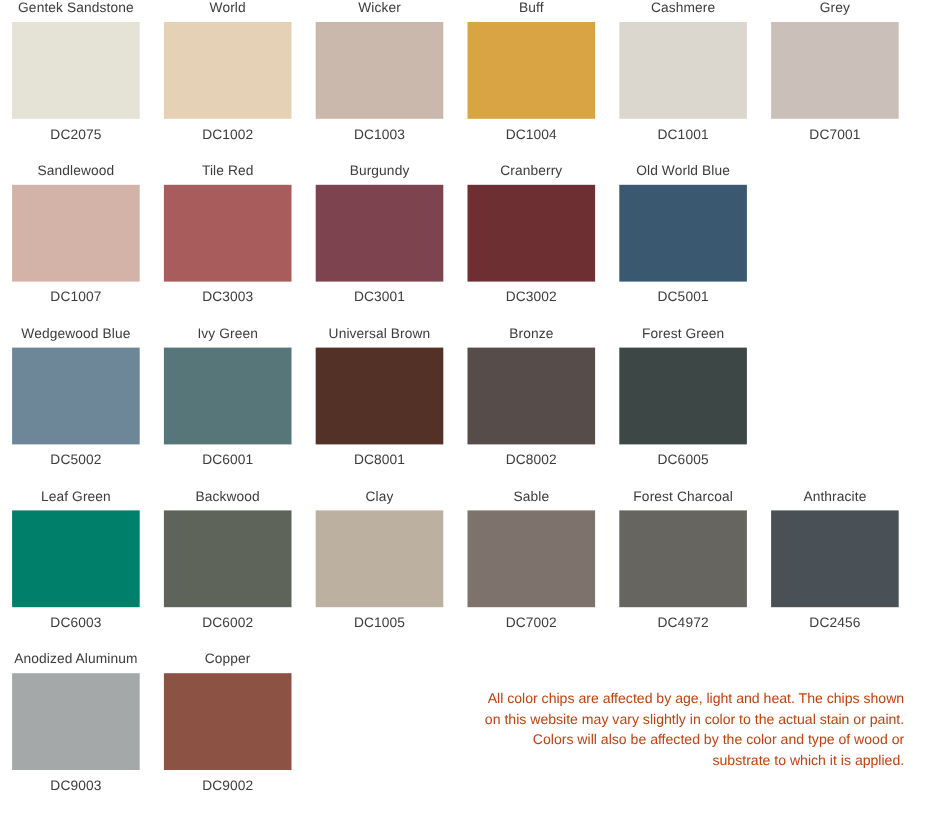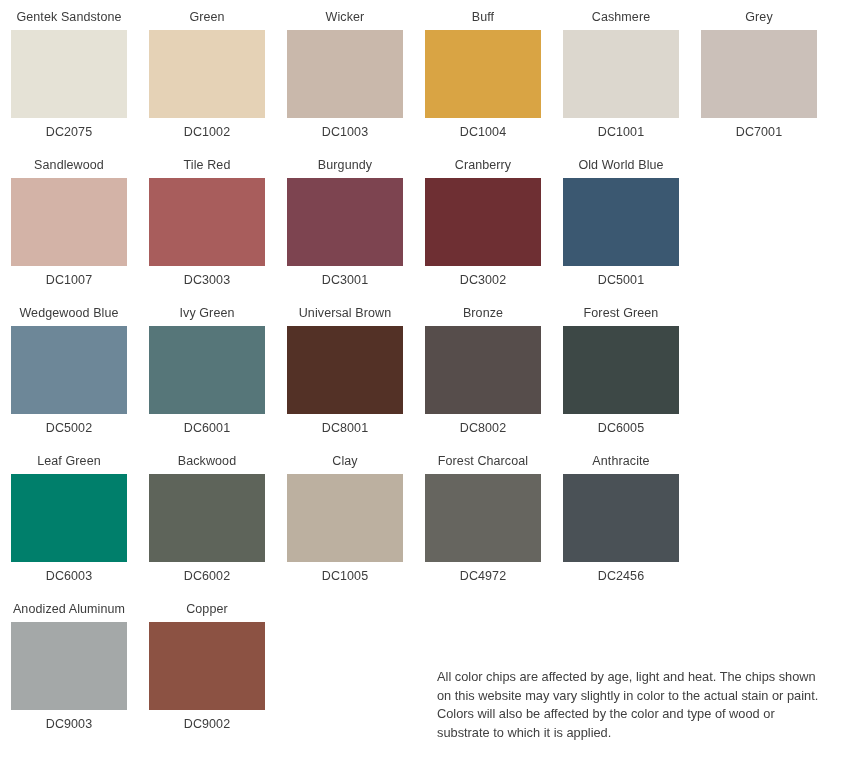--- a/index.html
+++ b/index.html
@@ -17,21 +17,20 @@
   .sheet {
     position: relative;
     width: 843px;
     height: 758px;
     padding: 0;
     box-sizing: border-box;
   }
   .grid {
     display: flex;
     flex-direction: column;
-    padding-top: 10px;
     justify-content: center;
   }
   .row {
     display: flex;
     flex-direction: row;
     height: 148px;
   }
   .cell {
     width: 138px;
     display: flex;
@@ -63,38 +62,37 @@
     white-space: nowrap;
     letter-spacing: 0.1px;
   }
   .note {
     position: absolute;
     left: 437px;
     top: 626px;
     width: 385px;
     font-size: 12.8px;
     line-height: 18.5px;
-    color: #404040;
-    text-align: left;
-    margin-top: 42px;
+    color: #c2410c;
+    text-align: right;
   }
 </style>
 </head>
 <body>
 
 <div class="sheet">
   <div class="grid">
       <div class="row">
         <div class="cell">
           <div class="swatch-name">Gentek Sandstone</div>
           <div class="swatch-chip" style="background: rgb(229, 226, 214);"></div>
           <div class="swatch-code">DC2075</div>
         </div>
         <div class="cell">
-          <div class="swatch-name">Green</div>
+          <div class="swatch-name">World</div>
           <div class="swatch-chip" style="background: rgb(229, 210, 182);"></div>
           <div class="swatch-code">DC1002</div>
         </div>
         <div class="cell">
           <div class="swatch-name">Wicker</div>
           <div class="swatch-chip" style="background: rgb(201, 184, 171);"></div>
           <div class="swatch-code">DC1003</div>
         </div>
         <div class="cell">
           <div class="swatch-name">Buff</div>
@@ -174,20 +172,25 @@
         </div>
         <div class="cell">
           <div class="swatch-name">Backwood</div>
           <div class="swatch-chip" style="background: rgb(94, 100, 90);"></div>
           <div class="swatch-code">DC6002</div>
         </div>
         <div class="cell">
           <div class="swatch-name">Clay</div>
           <div class="swatch-chip" style="background: rgb(188, 176, 160);"></div>
           <div class="swatch-code">DC1005</div>
+        </div>
+        <div class="cell">
+          <div class="swatch-name">Sable</div>
+          <div class="swatch-chip" style="background: rgb(126, 115, 108);"></div>
+          <div class="swatch-code">DC7002</div>
         </div>
         <div class="cell">
           <div class="swatch-name">Forest Charcoal</div>
           <div class="swatch-chip" style="background: rgb(102, 101, 95);"></div>
           <div class="swatch-code">DC4972</div>
         </div>
         <div class="cell">
           <div class="swatch-name">Anthracite</div>
           <div class="swatch-chip" style="background: rgb(74, 81, 86);"></div>
           <div class="swatch-code">DC2456</div>

